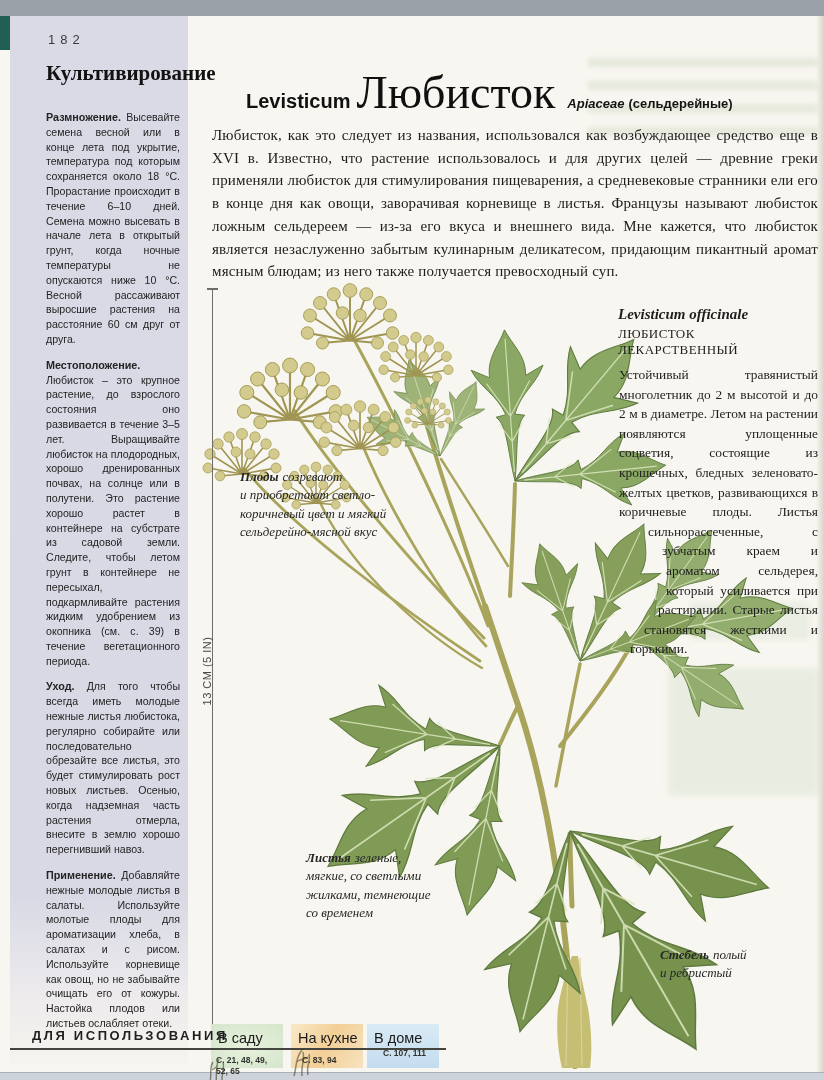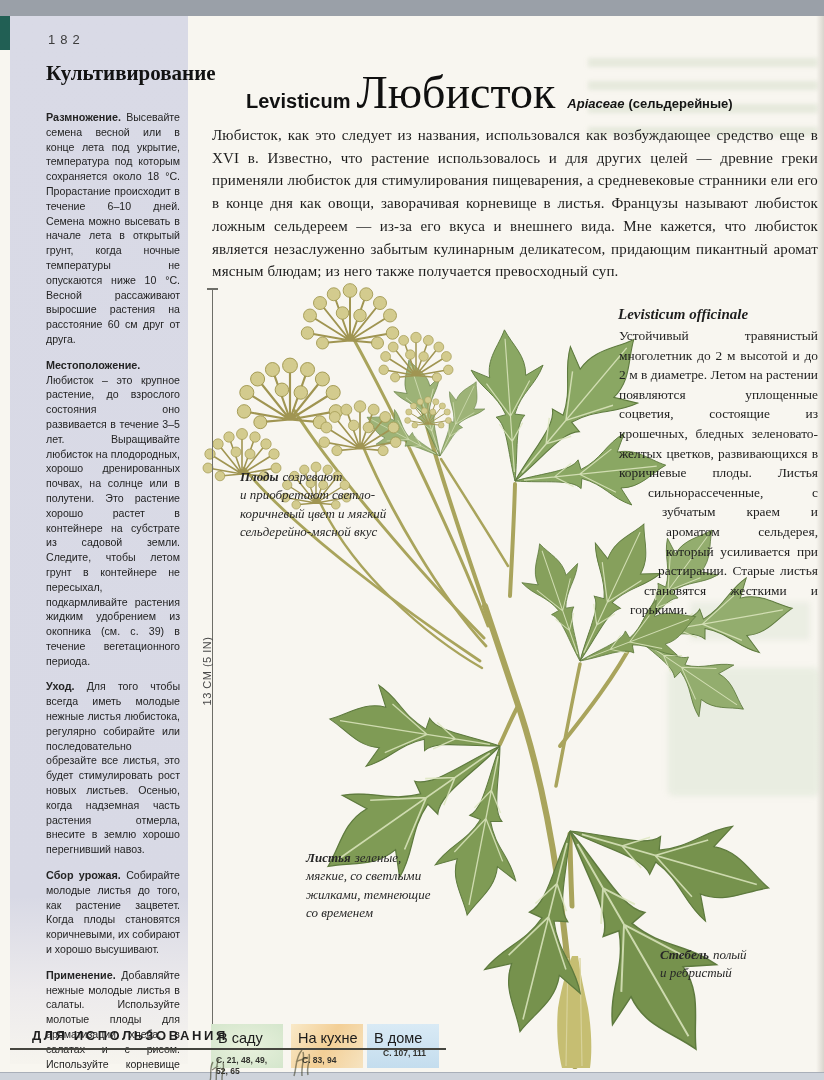--- a/index.html
+++ b/index.html
@@ -92,21 +92,20 @@
   <div class="ghost ghost3"></div>
 
   <div class="sidebar">
     <div class="sidebar-inner">
       <div class="page-num">182</div>
       <div class="cult-head">Культивирование</div>
 
       <p class="sec"><b>Размножение.</b> <span>Высевайте семена весной или в конце лета под укрытие, температура под которым сохраняется около 18 °С. Прорастание происходит в течение 6–10 дней. Семена можно высевать в начале лета в открытый грунт, когда ночные температуры не опускаются ниже 10 °С. Весной рассаживают выросшие растения на расстояние 60 см друг от друга.</span></p>
       <p class="sec"><b>Местоположение.</b> <span>Любисток – это крупное растение, до взрослого состояния оно развивается в течение 3–5 лет. Выращивайте любисток на плодородных, хорошо дренированных почвах, на солнце или в полутени. Это растение хорошо растет в контейнере на субстрате из садовой земли. Следите, чтобы летом грунт в контейнере не пересыхал, подкармливайте растения жидким удобрением из окопника (см. с. 39) в течение вегетационного периода.</span></p>
       <p class="sec"><b>Уход.</b> <span>Для того чтобы всегда иметь молодые нежные листья любистока, регулярно собирайте или последовательно обрезайте все листья, это будет стимулировать рост новых листьев. Осенью, когда надземная часть растения отмерла, внесите в землю хорошо перегнивший навоз.</span></p>
-      <p class="sec"><b>Сбор урожая.</b> <span>Собирайте молодые листья до того, как растение зацветет. Когда плоды становятся коричневыми, их собирают и хорошо высушивают.</span></p>
       <p class="sec"><b>Применение.</b> <span>Добавляйте нежные молодые листья в салаты. Используйте молотые плоды для ароматизации хлеба, в салатах и с рисом. Используйте корневище как овощ, но не забывайте очищать его от кожуры. Настойка плодов или листьев ослабляет отеки.</span></p>
 
     </div>
   </div>
   <div class="usage-head">ДЛЯ ИСПОЛЬЗОВАНИЯ</div>
 
   <div class="title-row">
     <span class="genus">Levisticum</span>
     <span class="title-ru">Любисток</span>
     <span class="family"><span class="lat">Apiaceae</span><span>(сельдерейные)</span></span>
@@ -205,20 +204,21 @@
           <use href="#umbel"></use>
         </g>
       <g transform="translate(228,152) scale(0.6)">
           <use href="#umbel"></use>
         </g>
     </g>
   </svg>
 
   <div class="species">
     <div class="sp-latin">Levisticum officinale</div>
+    <div class="sp-ru">ЛЮБИСТОК ЛЕКАРСТВЕННЫЙ</div>
     <div class="sp-desc">
       <span class="st" style="width:1px;height:157px"></span>
       <span class="st" style="width:30px;height:20px"></span>
       <span class="st" style="width:44px;height:20px"></span>
       <span class="st" style="width:48px;height:20px"></span>
       <span class="st" style="width:40px;height:20px"></span>
       <span class="st" style="width:26px;height:20px"></span>
       <span class="st" style="width:12px;height:20px"></span>
       <span>Устойчивый травянистый многолетник до 2 м высотой и до 2 м в диаметре. Летом на растении появляются уплощенные соцветия, состоящие из крошечных, бледных зеленовато-желтых цветков, развивающихся в коричневые плоды. Листья сильнорассеченные, с зубчатым краем и ароматом сельдерея, который усиливается при растирании. Старые листья становятся жесткими и горькими.</span>
     </div>

